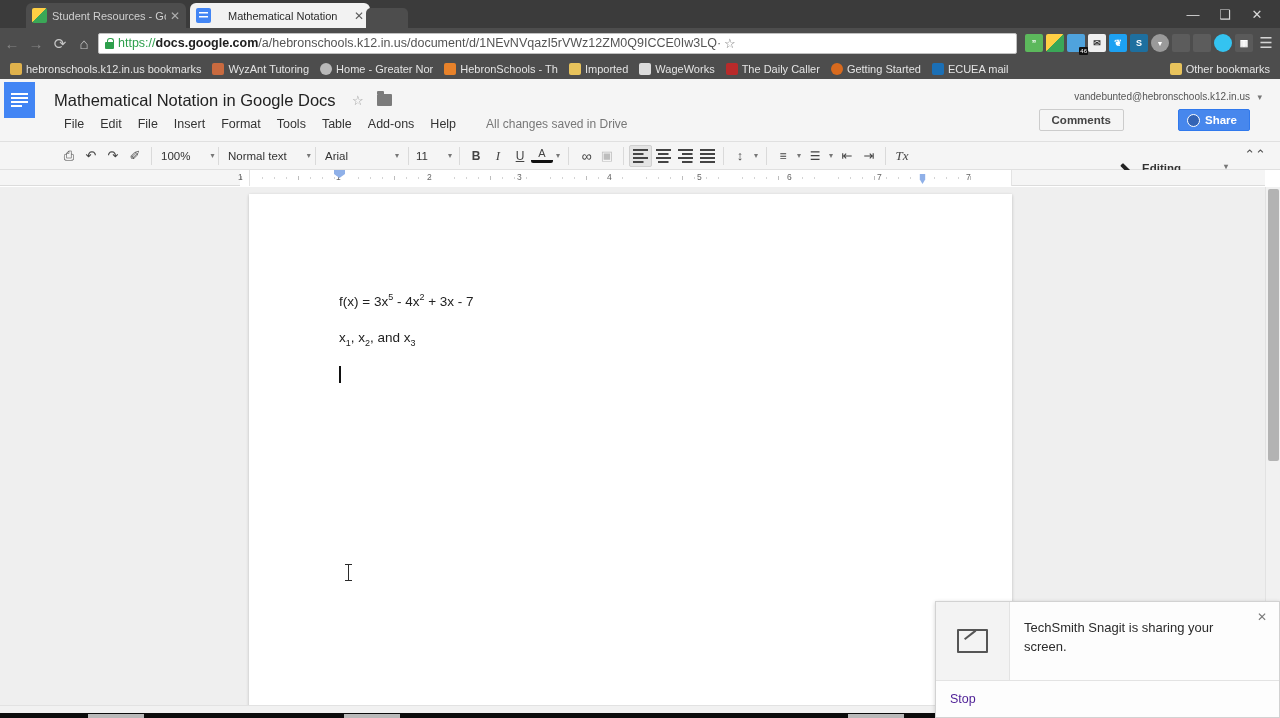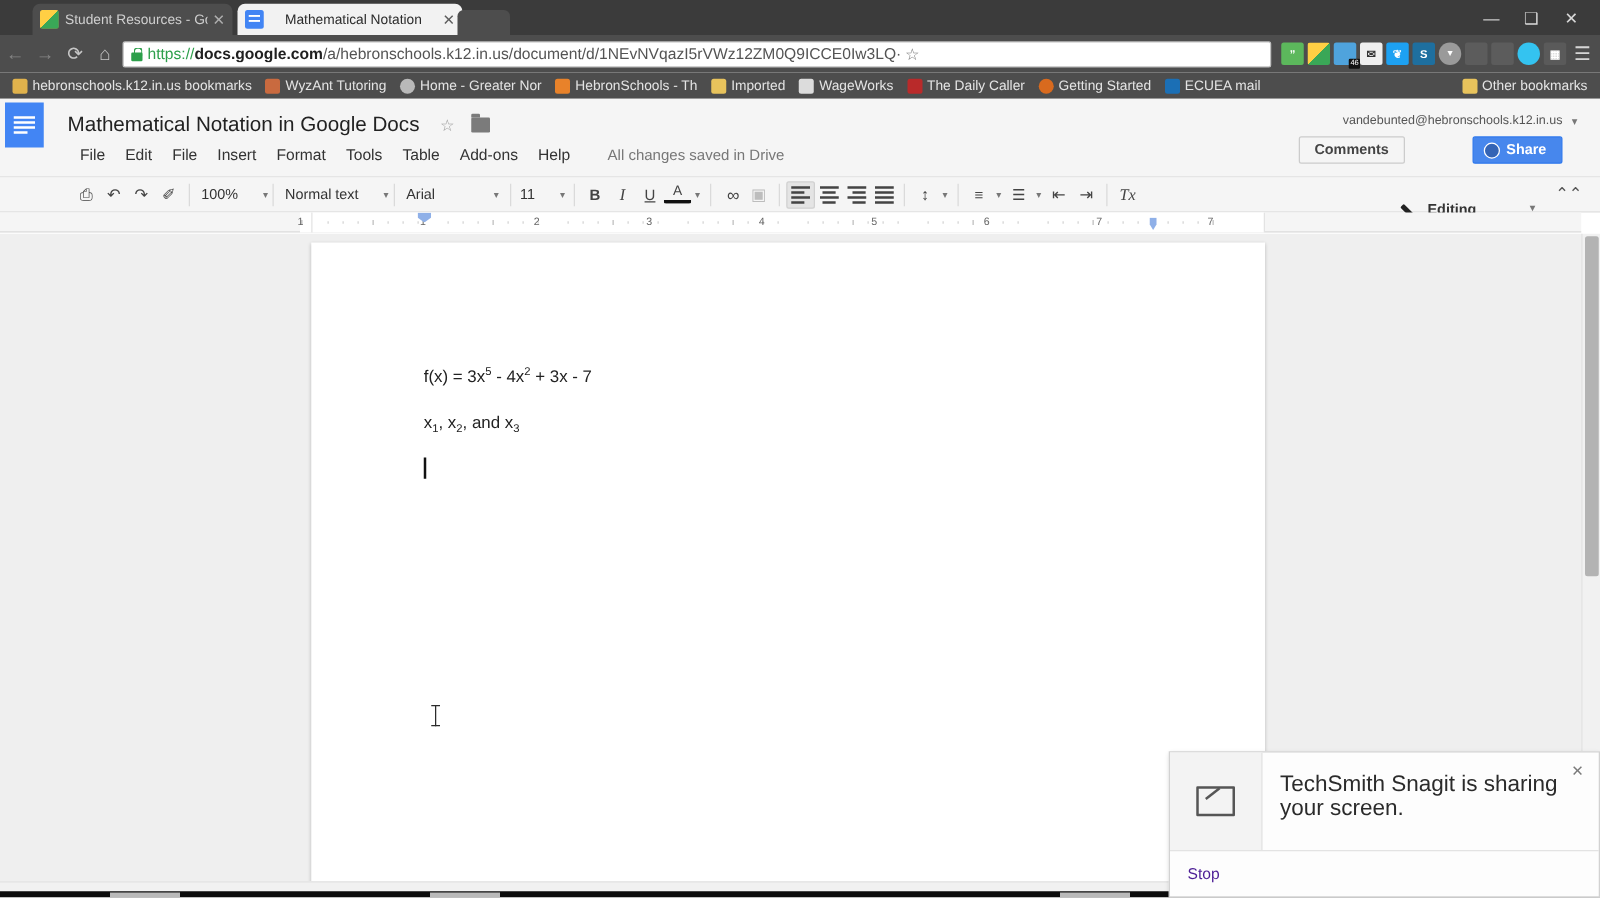--- a/index.html
+++ b/index.html
@@ -298,21 +298,21 @@
   }
   .screen-ico {
     width: 31px; height: 24px; border: 2.5px solid #555; border-radius: 1px;
     position: relative;
   }
   .screen-ico::after {
     content: ""; position: absolute; left: 4px; top: 3px; width: 14px; height: 1.5px;
     background: #555; transform: rotate(-38deg);
   }
   .notif-text {
-    flex: 1; padding: 16px 30px 0 14px; font-size: 18px; color: #2b2b2b;
+    flex: 1; padding: 16px 30px 0 14px; font-size: 13px; color: #2b2b2b;
     line-height: 19px;
   }
   .notif-close {
     position: absolute; right: 12px; top: 8px; color: #7a7a7a; font-size: 12px;
   }
   .notif-footer {
     height: 37px; border-top: 1px solid #e3e3e3; display: flex; align-items: center;
     padding-left: 14px; font-size: 12.5px; color: #4c1d95;
   }
 </style>

